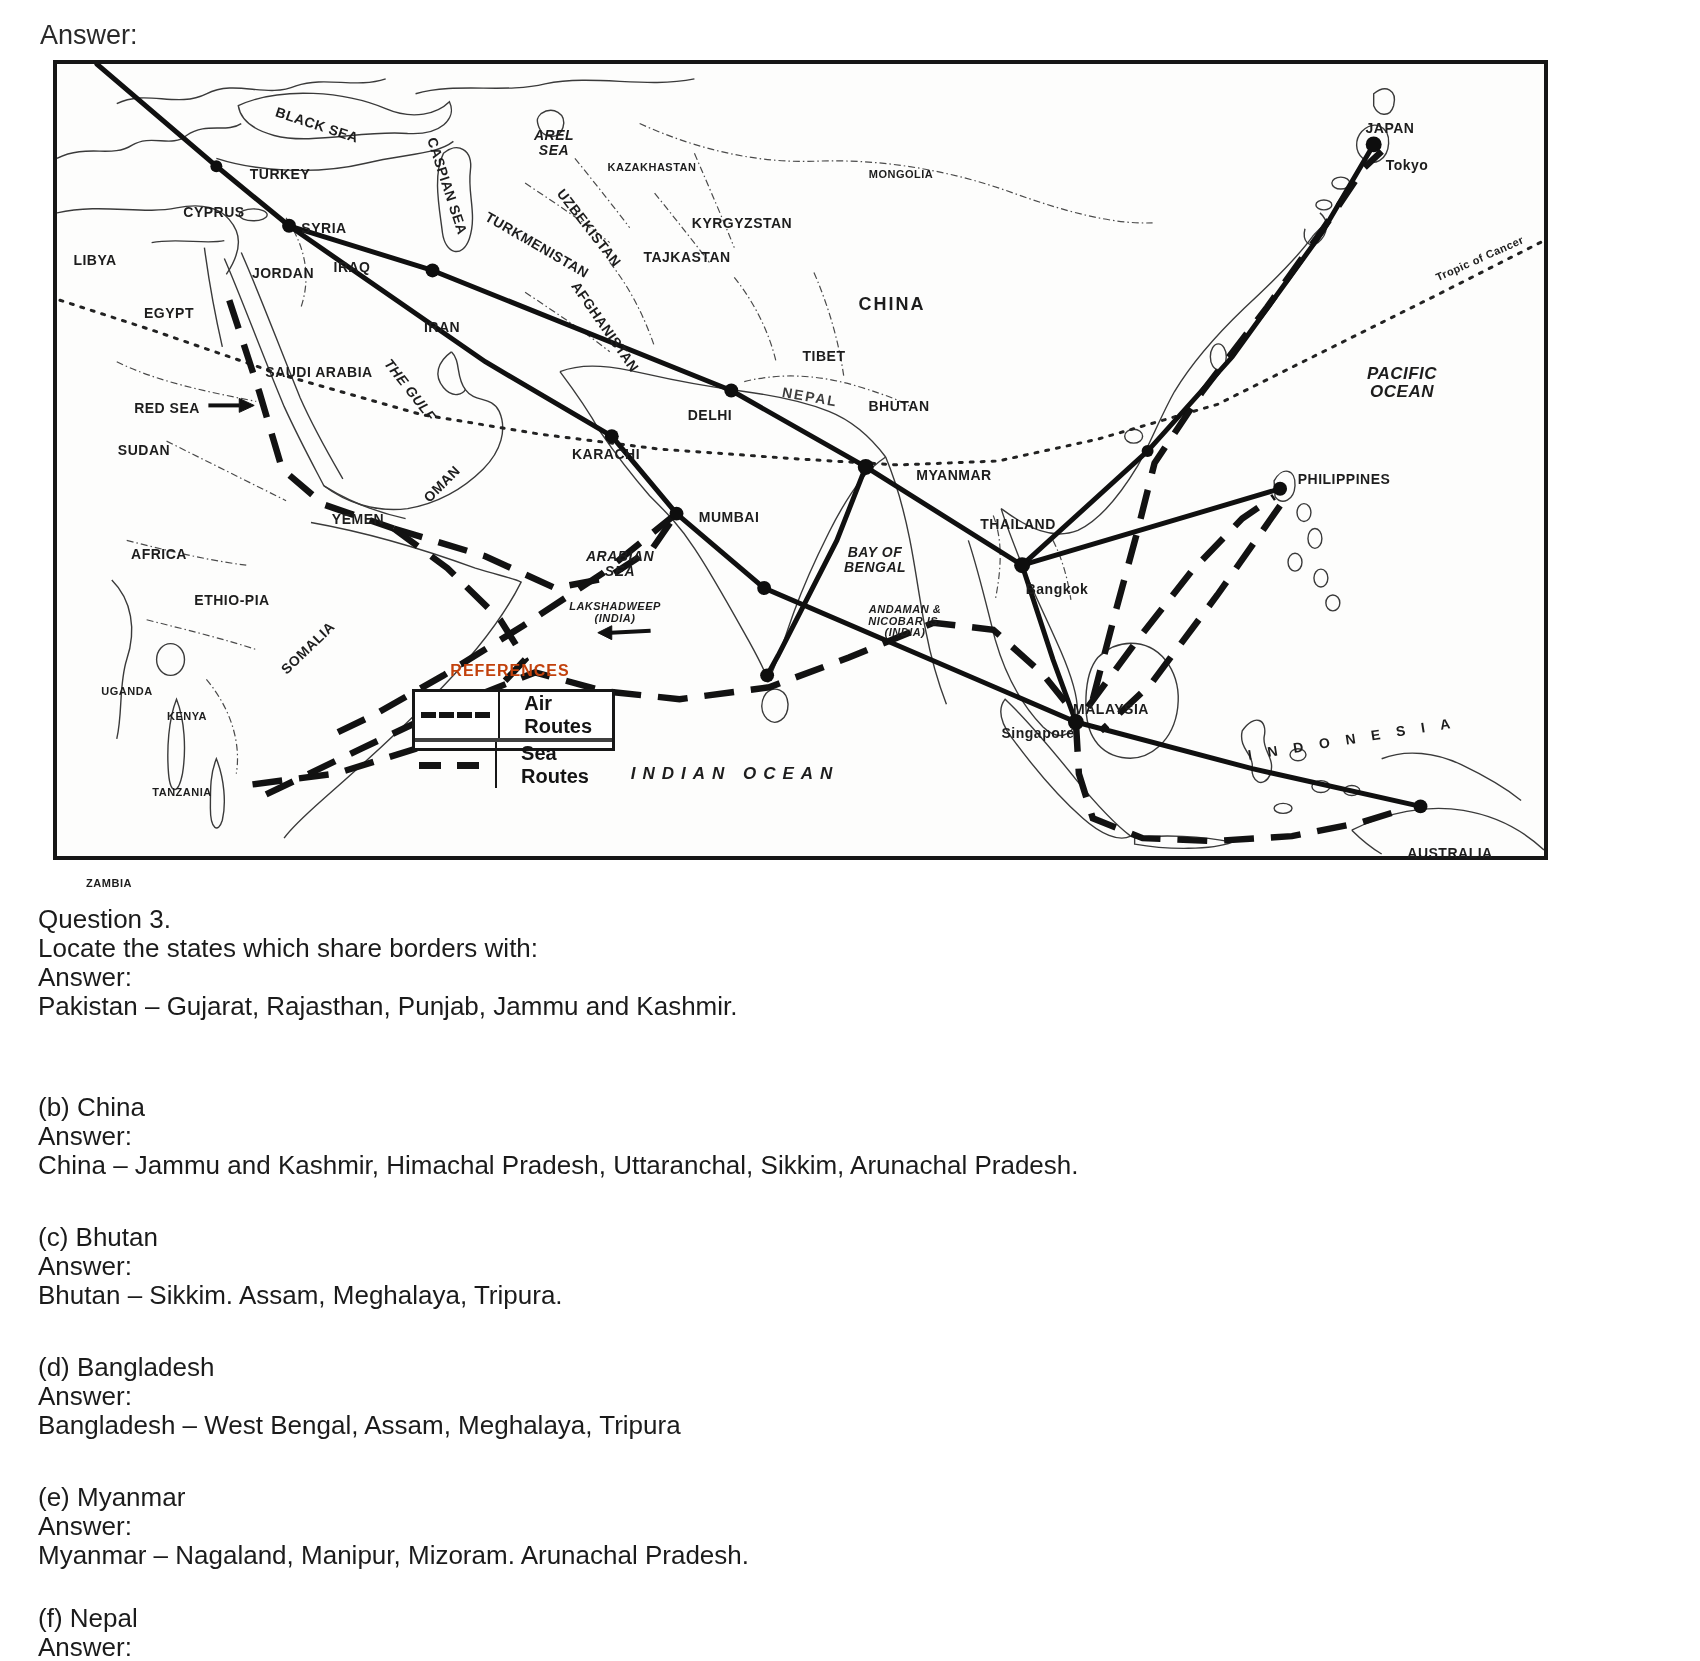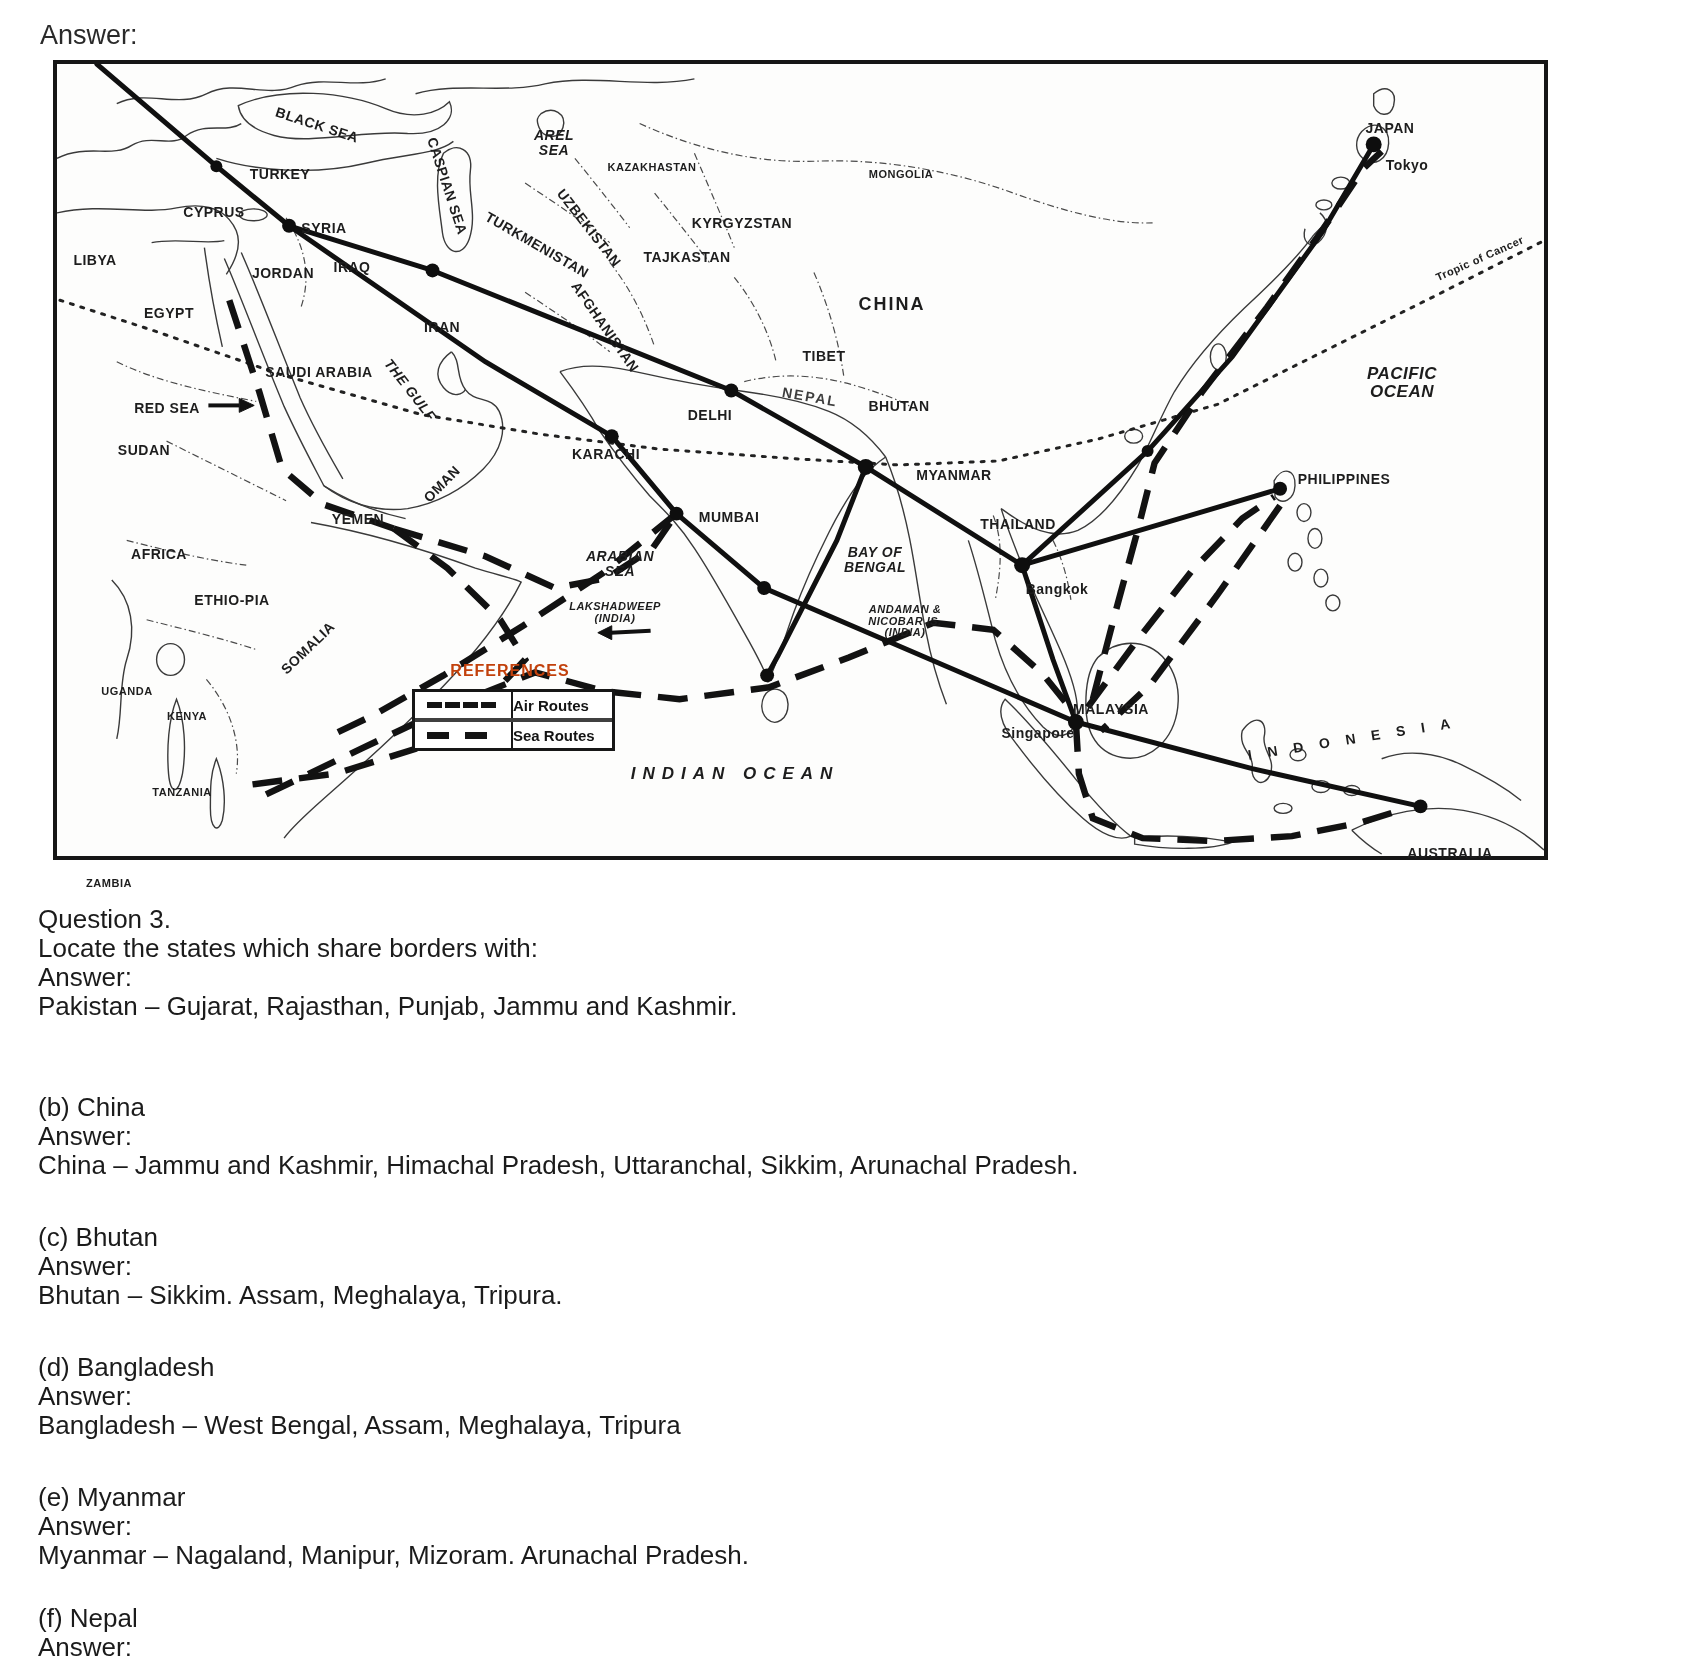--- a/index.html
+++ b/index.html
@@ -29,21 +29,21 @@
   .legend-title{position:absolute;transform:translate(-50%,-50%);font-weight:bold;font-size:16px;letter-spacing:1px;color:#c2410c;}
   .legend-box{
     position:absolute;border:3px solid #171717;background:#fff;
     display:flex;flex-direction:column;box-sizing:border-box;
   }
   .legend-row{flex:1;display:flex;align-items:center;border-top:4px solid #404040;}
   .legend-row:first-child{border-top:none;}
   .legend-sample{width:96px;display:flex;justify-content:center;align-items:center;align-self:stretch;border-right:2px solid #171717;}
   .air-line{width:72px;height:6px;background:repeating-linear-gradient(90deg,#141414 0 15px,#ffffff 15px 18px);}
   .sea-line{width:72px;height:7px;background:repeating-linear-gradient(90deg,#141414 0 22px,rgba(0,0,0,0) 22px 38px);}
-  .legend-label{font-weight:bold;font-size:15px;padding-left:0;color:#141414;}
+  .legend-label{font-weight:bold;font-size:20px;padding-left:24px;color:#141414;}
   
   .qa{position:absolute;left:38px;top:0;width:1600px;}
   .qa-group{position:absolute;left:0;}
   .qa-line{font-size:26px;line-height:29px;color:#1b1b1b;}
 </style>
 </head>
 <body>
 
 <div>
 

